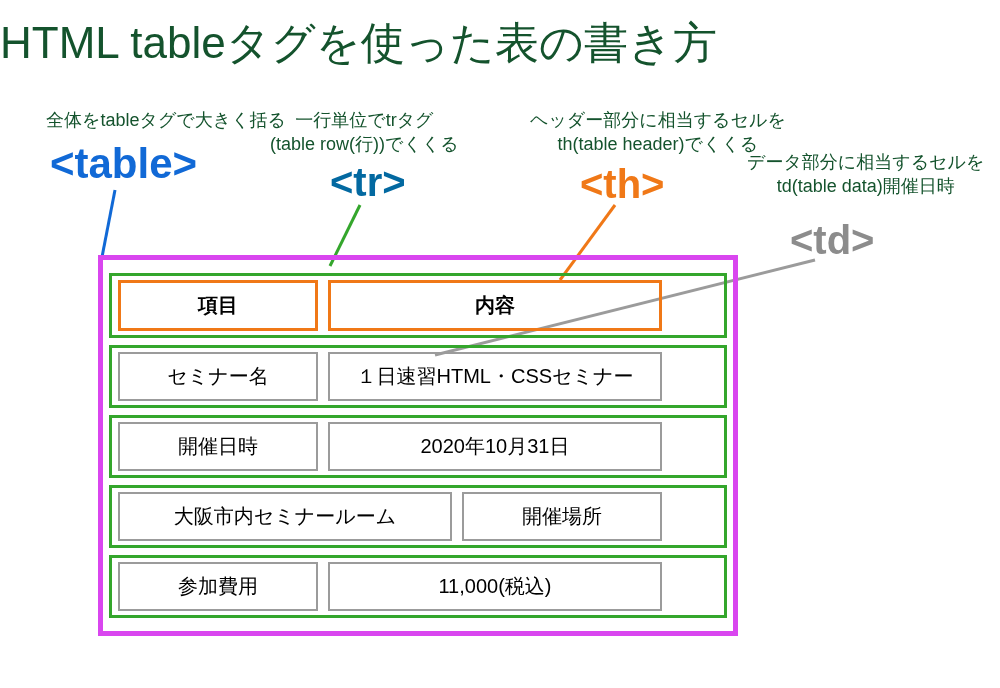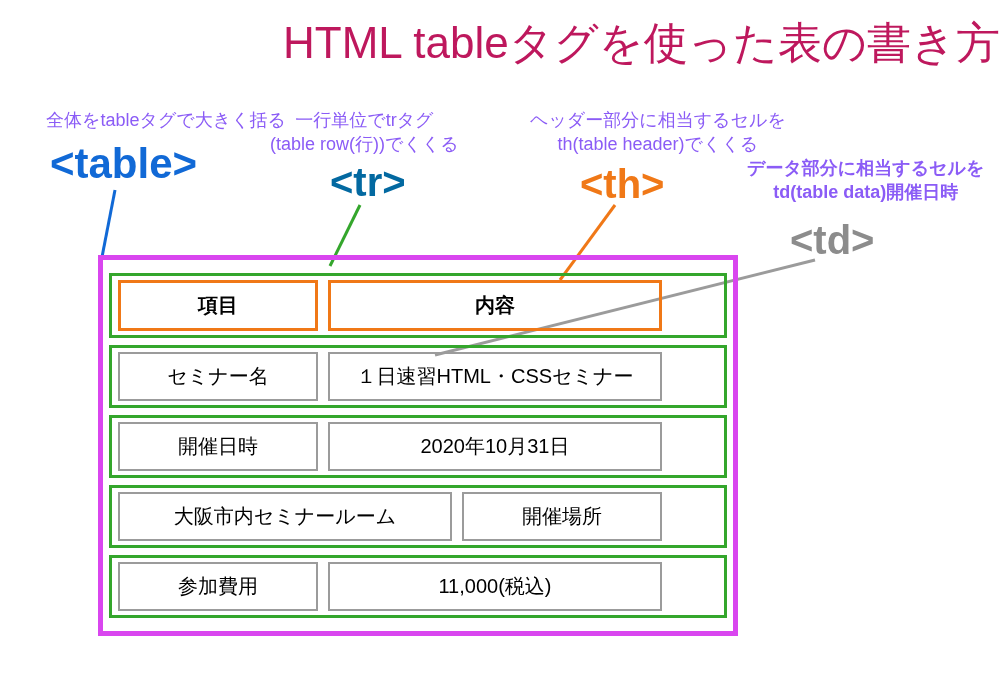--- a/index.html
+++ b/index.html
@@ -4,32 +4,32 @@
   <style>
     * { margin: 0; padding: 0; box-sizing: border-box; }
     body {
       font-family: "Hiragino Kaku Gothic ProN", "Yu Gothic", Meiryo, sans-serif;
       background: #fff;
       width: 1000px;
       height: 688px;
       position: relative;
     }
     .title {
-      text-align: right;
+      text-align: left;
       font-size: 44px;
       font-weight: 400;
       padding-top: 14px;
-      color: #be185d;
+      color: #14532d;
     }
     
     
     .anno {
       position: absolute;
       font-size: 18px;
-      color: #8b5cf6;
+      color: #14532d;
       text-align: center;
       line-height: 1.35;
     }
     .tag-label {
       position: absolute;
       font-weight: 900;
       font-size: 40px;
     }
     .tag-table { color: #1169d6; left: 50px; top: 140px; font-size: 42px; }
     .tag-tr    { color: #0369a1; left: 330px; top: 160px; }
@@ -86,21 +86,21 @@
 <div class="anno" style="left:270px; top:108px;">
   <span>一行単位でtrタグ</span><br>
   <span>(table row(行))でくくる</span>
 </div>
 
 <div class="anno" style="left:530px; top:108px;">
   <span>ヘッダー部分に相当するセルを</span><br>
   <span>th(table header)でくくる</span>
 </div>
 
-<div class="anno" style="left:747px; top:156px;font-weight:bold;">
+<div class="anno" style="left:747px; top:150px;">
   <span>データ部分に相当するセルを</span><br>
   <span>td(table data)開催日時</span>
 </div>
 
 <div class="tag-label tag-table">&lt;table&gt;</div>
 <div class="tag-label tag-tr">&lt;tr&gt;</div>
 <div class="tag-label tag-th">&lt;th&gt;</div>
 <div class="tag-label tag-td">&lt;td&gt;</div>
 
 <svg width="1000" height="688" style="position:absolute;left:0;top:0;pointer-events:none">

